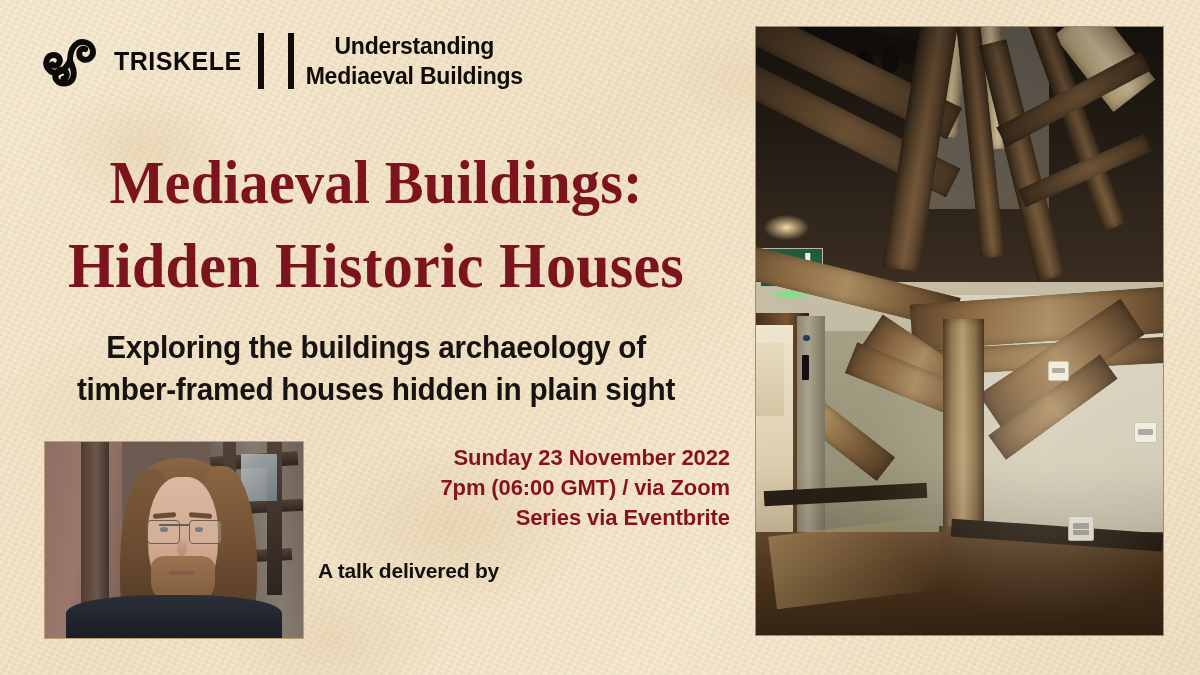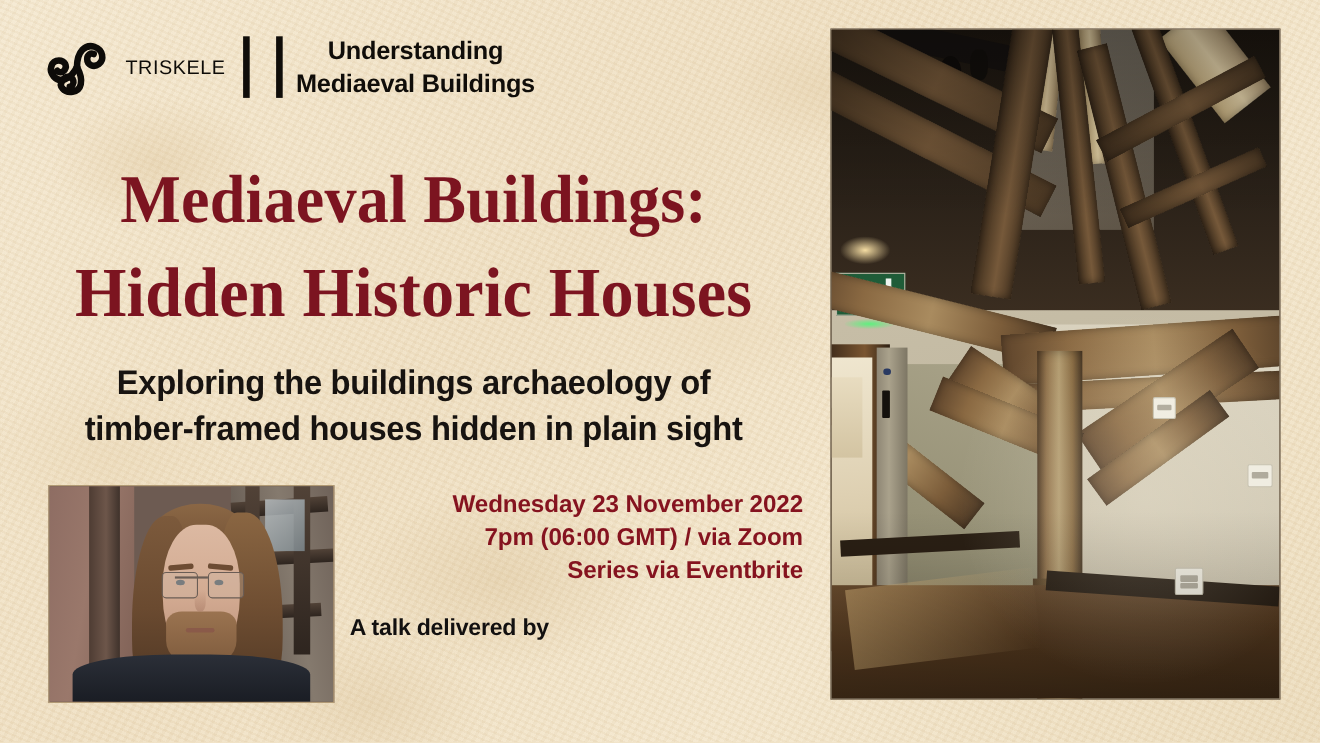--- a/index.html
+++ b/index.html
@@ -50,22 +50,22 @@
   .logo-mark {
     width: 68px;
     height: 66px;
     margin-right: 10px;
     flex: 0 0 auto;
   }
   .logo-mark svg { display: block; }
 
   .logo-words {
     font-family: "Liberation Sans", sans-serif;
-    font-weight: normal;
-    font-size: 18px;
+    font-weight: bold;
+    font-size: 25px;
     line-height: 31px;
     letter-spacing: .5px;
     color: #0d0b08;
     text-align: left;
     padding-right: 4px;
   }
 
   .vrule {
     width: 6px;
     height: 56px;
@@ -501,21 +501,21 @@
     <span>Mediaeval Buildings:</span>
     <span class="l2">Hidden Historic Houses</span>
   </div>
 
   <div class="subtitle">
     <span>Exploring the buildings archaeology of</span>
     <span class="l2">timber-framed houses hidden in plain sight</span>
   </div>
 
   <div class="event-details">
-    <span class="line">Wednesday 23 November 2022</span>
+    <span class="line">Sunday 23 November 2022</span>
     <span class="line">7pm (06:00 GMT) / via Zoom</span>
     <span class="line">Series via Eventbrite</span>
   </div>
 
   <div class="speaker-credit">
     <span class="line">A talk delivered by</span>
   </div>
 
   <div class="portrait" aria-label="Portrait of James Wright, long-haired bearded man with glasses in front of a timber-framed brick building">
     <div class="scene">

